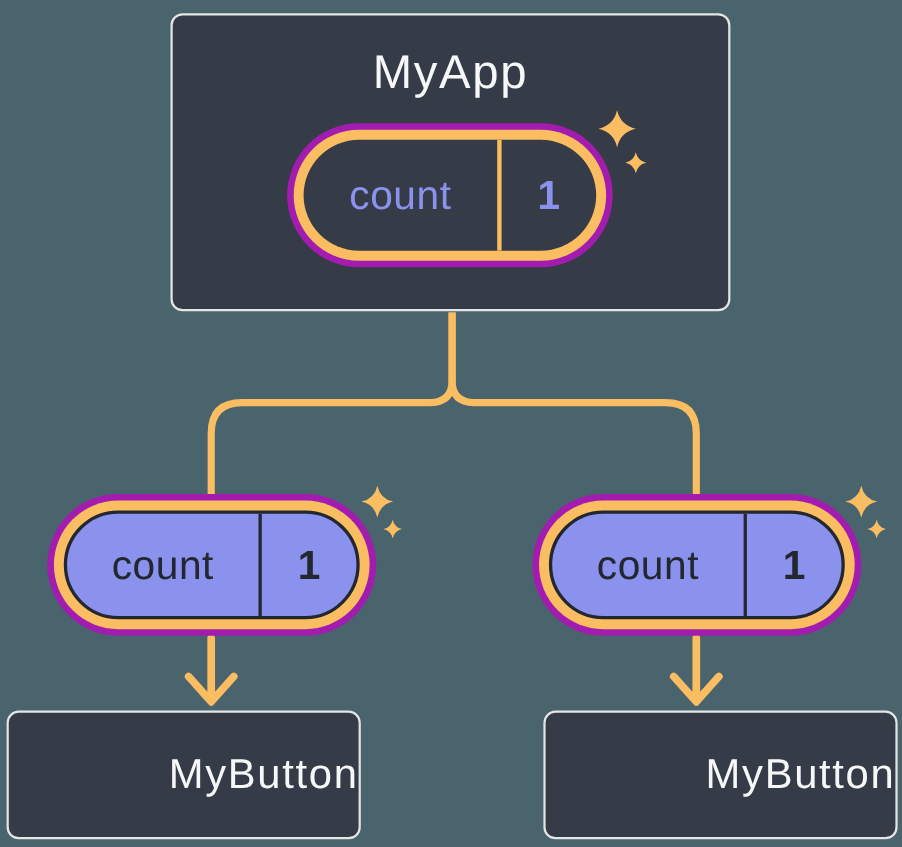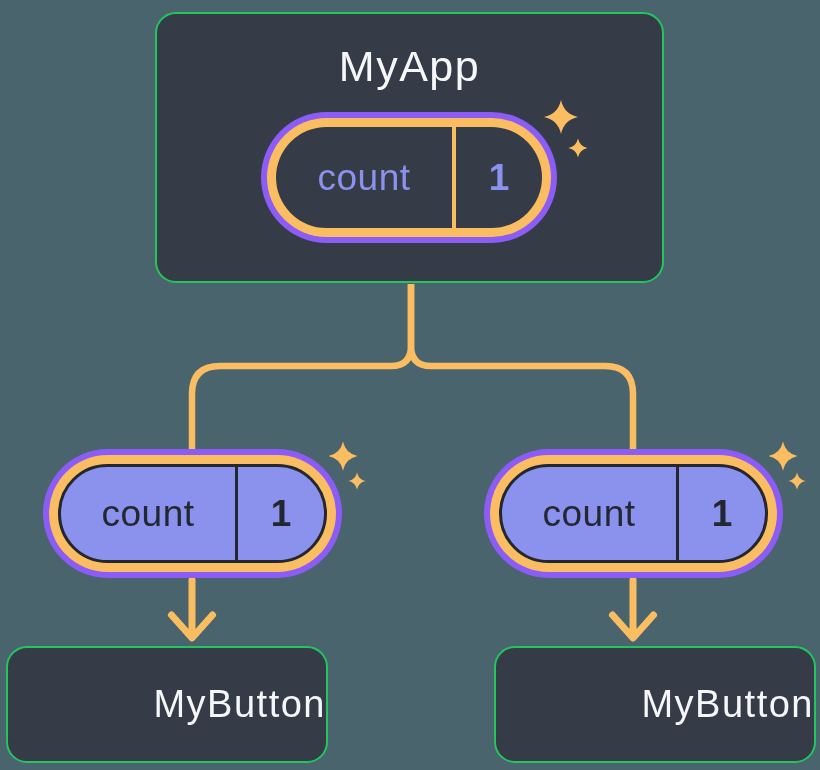--- a/index.html
+++ b/index.html
@@ -11,42 +11,42 @@
     font-family: "Liberation Sans", sans-serif;
     overflow: hidden;
   }
   .layer { position: absolute; left: 0; top: 0; width: 820px; height: 770px; }
   svg.layer { pointer-events: none; }
 
   
   .node {
     position: absolute;
     background: #353B47;
-    border: 2px solid #22c55e;
-    border-radius: 21px;
+    border: 2px solid #e5e5e5;
+    border-radius: 11px;
     box-sizing: border-box;
     z-index: 1;
   }
   .root-node { left: 155px; top: 12px; width: 509px; height: 271px; }
   .node-title {
     color: #F6F7F9;
     text-align: center;
     letter-spacing: 1.5px;
     font-weight: 500;
   }
   .root-node > .node-title { font-size: 43px; margin-top: 28px; }
   .leaf-node { display: flex; align-items: center; justify-content: flex-end; }
   .leaf-node .node-title { font-size: 38px; }
   .leaf-node-0 { left: 6px;   top: 646px; width: 322px; height: 117px; }
   .leaf-node-1 { left: 494px; top: 646px; width: 322px; height: 117px; }
 
   
   .pill {
     position: absolute;
-    background: #8b5cf6;
+    background: #a21caf;
     border-radius: 999px;
     padding: 6px;
     box-sizing: border-box;
     z-index: 1;
   }
   .pill-mid {
     background: #FABD62;
     border-radius: 999px;
     padding: 9px;
     width: 100%; height: 100%;

